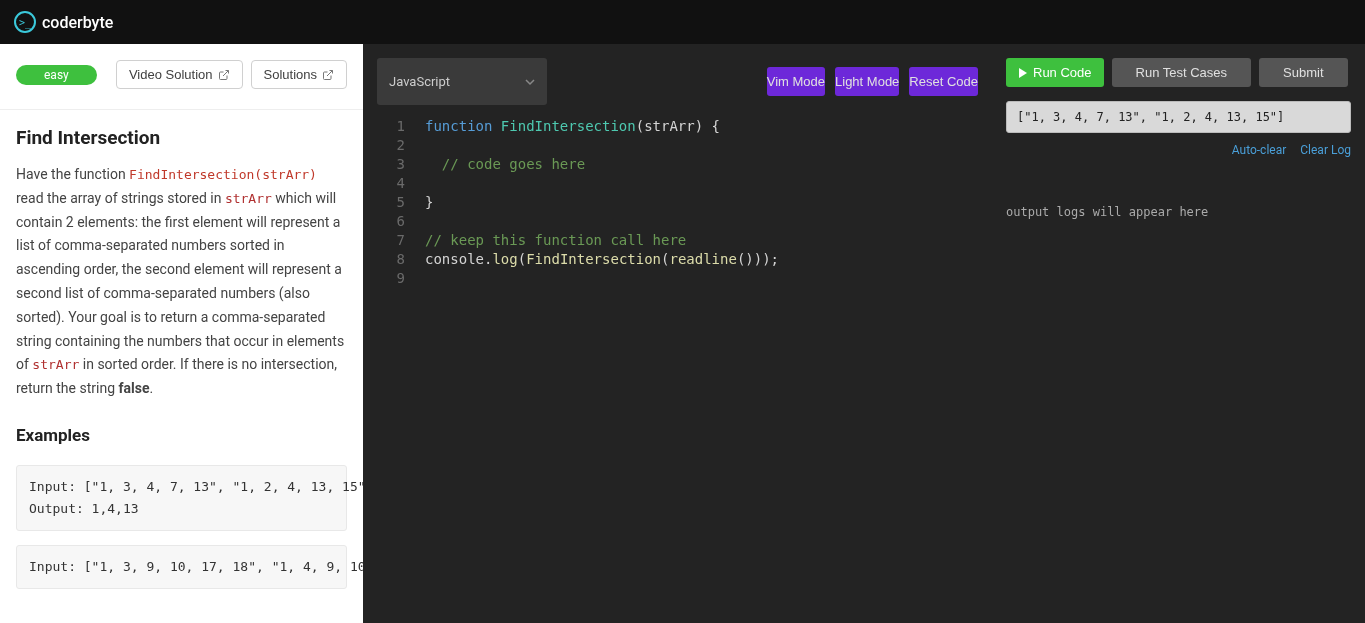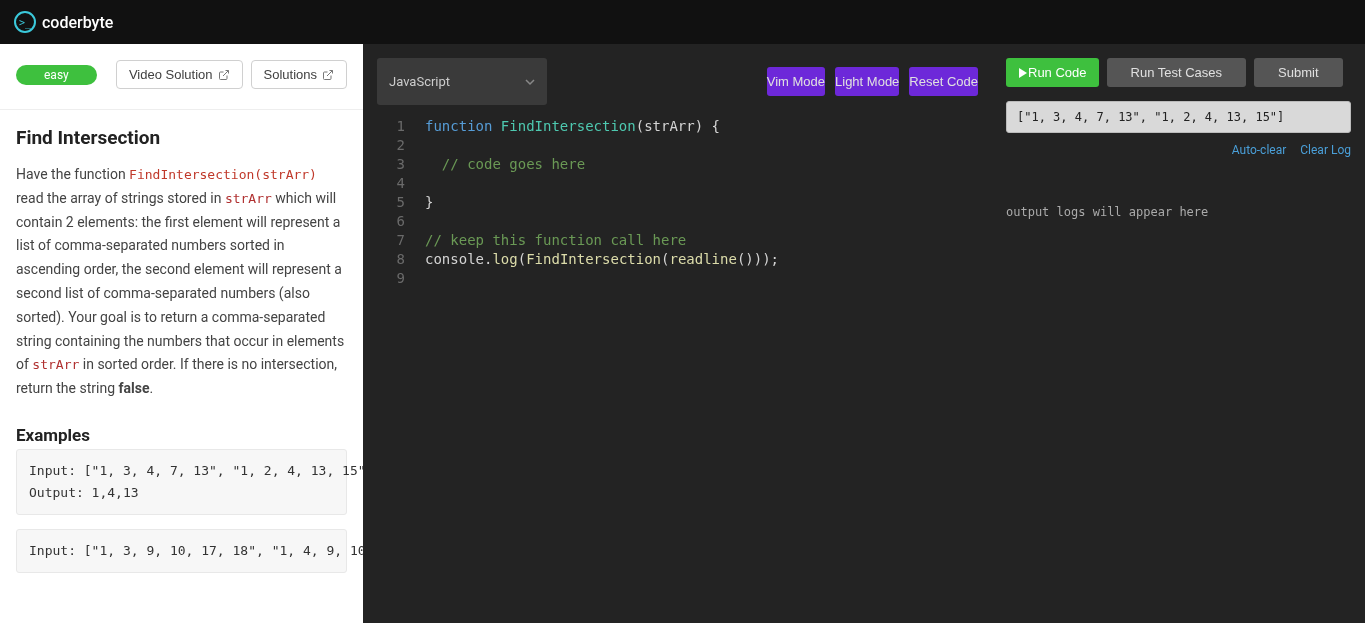--- a/index.html
+++ b/index.html
@@ -17,42 +17,42 @@
 .badge-easy { background: #3ec03e; color: #fff; font-size: 12px; padding: 3px 28px; border-radius: 10px; font-weight: 400; }
 .spacer { flex: 1; }
 .pill-btn { background: #fff; border: 1px solid #d0d0d0; padding: 6px 12px; border-radius: 4px; font-size: 13px; color: #404040; cursor: pointer; display: inline-flex; align-items: center; gap: 5px; }
 .pill-btn svg { width: 12px; height: 12px; }
 .divider { height: 1px; background: #eee; margin: 0 -16px 16px; }
 .problem-title { font-size: 19px; font-weight: 700; color: #222; margin-bottom: 14px; }
 .problem-desc { font-size: 14px; line-height: 1.7; color: #444; margin-bottom: 24px; }
 .inline-code { font-family: Consolas, Monaco, monospace; font-size: 13px; color: #c0392b; }
 .inline-code2 { font-family: Consolas, Monaco, monospace; font-size: 13px; color: #b03030; }
 .bold { font-weight: 700; }
-.examples-title { font-size: 17px; font-weight: 700; color: #222; margin-bottom: 4px; }
+.examples-title { font-size: 17px; font-weight: 700; color: #222; margin-bottom: 20px; }
 .example-box { background: #f7f7f7; border: 1px solid #e8e8e8; padding: 10px 12px; border-radius: 3px; font-family: Consolas, Monaco, monospace; font-size: 13px; color: #333; line-height: 1.7; margin-bottom: 14px; word-break: break-word; }
 .center-panel { flex: 1; background: #232323; padding: 14px; display: flex; flex-direction: column; }
 .editor-toolbar { display: flex; gap: 10px; align-items: center; margin-bottom: 12px; }
 .lang-select { background: #3a3a3a; color: #ccc; border: none; padding: 16px 12px; border-radius: 3px; font-size: 13px; width: 170px; display: flex; align-items: center; justify-content: space-between; cursor: pointer; }
 .lang-select svg { width: 10px; height: 10px; }
 .toolbar-spacer { flex: 1; }
 .tool-btn { background: #6d28d9; color: #e0e0e0; border: none; padding: 7px 0; border-radius: 3px; font-size: 13px; cursor: pointer; }
 .editor { flex: 1; background: #232323; display: flex; font-family: Consolas, Monaco, monospace; font-size: 14px; line-height: 19px; }
 .gutter { width: 40px; text-align: right; color: #6a6a6a; padding-right: 12px; user-select: none; }
 .gutter div { height: 19px; }
 .code-area { flex: 1; color: #d4d4d4; position: relative; padding-left: 8px; }
 .code-line { height: 19px; white-space: pre; }
 .kw-func { color: #569cd6; }
 .kw-name { color: #4ec9b0; }
 .kw-return { color: #c586c0; }
 .kw-comment { color: #6a9955; }
 .kw-call { color: #dcdcaa; }
 .kw-plain { color: #d4d4d4; }
 .right-panel { width: 373px; background: #232323; padding: 14px; display: flex; flex-direction: column; }
 .run-toolbar { display: flex; gap: 8px; margin-bottom: 14px; }
-.run-btn { background: #3ec03e; color: #fff; border: none; padding: 7px 12px; border-radius: 3px; font-size: 13px; cursor: pointer; display: inline-flex; align-items: center; font-weight: 500; }
+.run-btn { background: #3ec03e; color: #fff; border: none; padding: 7px 12px; border-radius: 3px; font-size: 13px; cursor: pointer; display: inline-flex; align-items: center; gap: 5px; font-weight: 500; }
 .run-btn svg { width: 10px; height: 10px; fill: #fff; }
 .gray-btn { background: #555; color: #e0e0e0; border: none; padding: 7px 24px; border-radius: 3px; font-size: 13px; cursor: pointer; }
 .input-box { background: #d9d9d9; color: #222; border: 1px solid #bbb; padding: 8px 10px; border-radius: 3px; font-family: Consolas, Monaco, monospace; font-size: 12px; margin-bottom: 10px; }
 .log-actions { display: flex; justify-content: flex-end; gap: 14px; margin-bottom: 12px; }
 .log-link { color: #4a9fd8; font-size: 12px; cursor: pointer; }
 .output-area { flex: 1; color: #aaa; font-family: Consolas, Monaco, monospace; font-size: 12px; margin-top: 36px; }
 </style>
 </head>
 <body>
 

